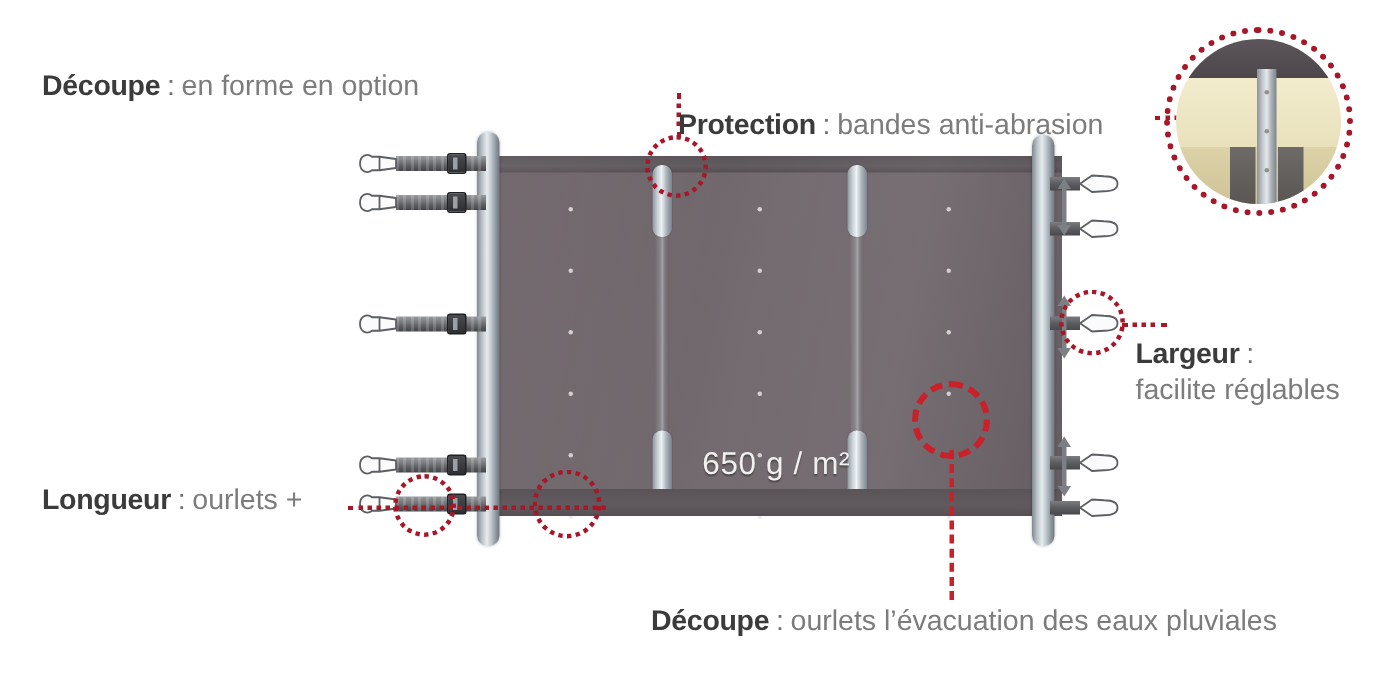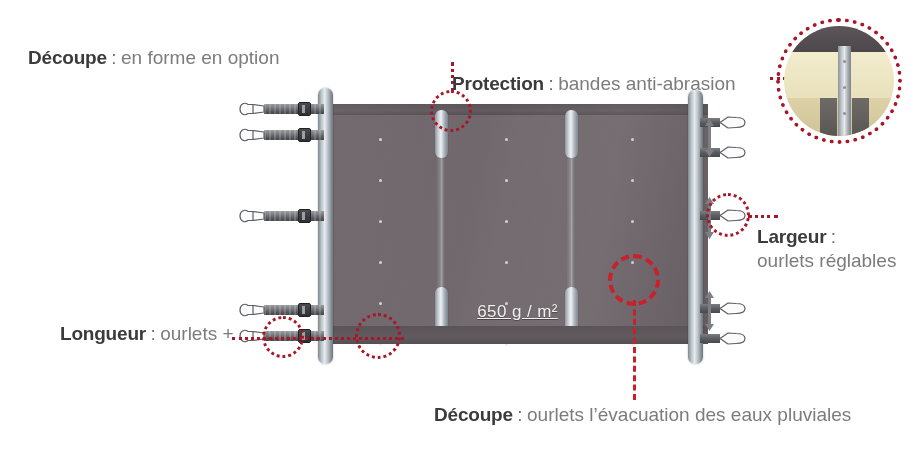--- a/index.html
+++ b/index.html
@@ -23,21 +23,21 @@
     font-size: 19px;
     letter-spacing: -0.2px;
   }
   .label .sep { color: #6e6e6e; font-size: 19px; }
   .label .val { color: #7c7c7c; font-size: 19px; }
   .label .val2 { color: #7c7c7c; font-size: 19px; display: block; }
 
   #lbl-decoupe { left: 28px; top: 46px; }
   #lbl-protection { left: 452px; top: 55px; margin-top: 17px; }
   #lbl-largeur { left: 757px; top: 225px; white-space: normal; width: 160px; }
-  #lbl-longueur { left: 28px; top: 322px; margin-left: 32px; }
+  #lbl-longueur { left: 28px; top: 322px; }
   #lbl-cavites { left: 434px; top: 403px; }
 
   
   .tarp {
     position: absolute;
     left: 327px; top: 104px;
     width: 381px; height: 240px;
     background: linear-gradient(105deg, #6b6166 0%, #726a6e 45%, #6a6166 100%);
   }
   .tarp-hem {
@@ -74,23 +74,22 @@
   
   .dotcol { position: absolute; top: 0; width: 3px; }
   .dotcol i {
     display: block; width: 3px; height: 3px; border-radius: 50%;
     background: #e9e6e4; opacity: .82; margin-bottom: 38px;
   }
 
   .weight {
     position: absolute; left: 50%; transform: translateX(-50%);
     bottom: 22px;
-    color: #f2f0ef; font-size: 17px; letter-spacing: 0.4px;
+    color: #f2f0ef; font-size: 21px; letter-spacing: 0.4px;
     text-shadow: 0 1px 1px rgba(0,0,0,.35);
-    text-decoration: underline;
   }
 
   
   .rail {
     position: absolute; width: 15px;
     border-radius: 7px;
     background: linear-gradient(90deg,#7f888f 0%, #b9c2c8 22%, #e6ecef 44%, #c2cad0 62%, #8c959c 85%, #6d767d 100%);
     box-shadow: 0 0 2px rgba(0,0,0,.3);
   }
   #rail-left { left: 318px; top: 88px; height: 276px; }
@@ -368,21 +367,21 @@
 
   <div class="label" id="lbl-protection">
     <span class="key">Protection</span>
     <span class="sep">:</span>
     <span class="val">bandes anti-abrasion</span>
   </div>
 
   <div class="label" id="lbl-largeur">
     <span class="key">Largeur</span>
     <span class="sep">:</span>
-    <span class="val2">ourlets réglables</span>
+    <span class="val2">facilite réglables</span>
   </div>
 
   <div class="label" id="lbl-longueur">
     <span class="key">Longueur</span>
     <span class="sep">:</span>
     <span class="val">ourlets +</span>
   </div>
 
   <div class="label" id="lbl-cavites">
     <span class="key">Découpe</span>

